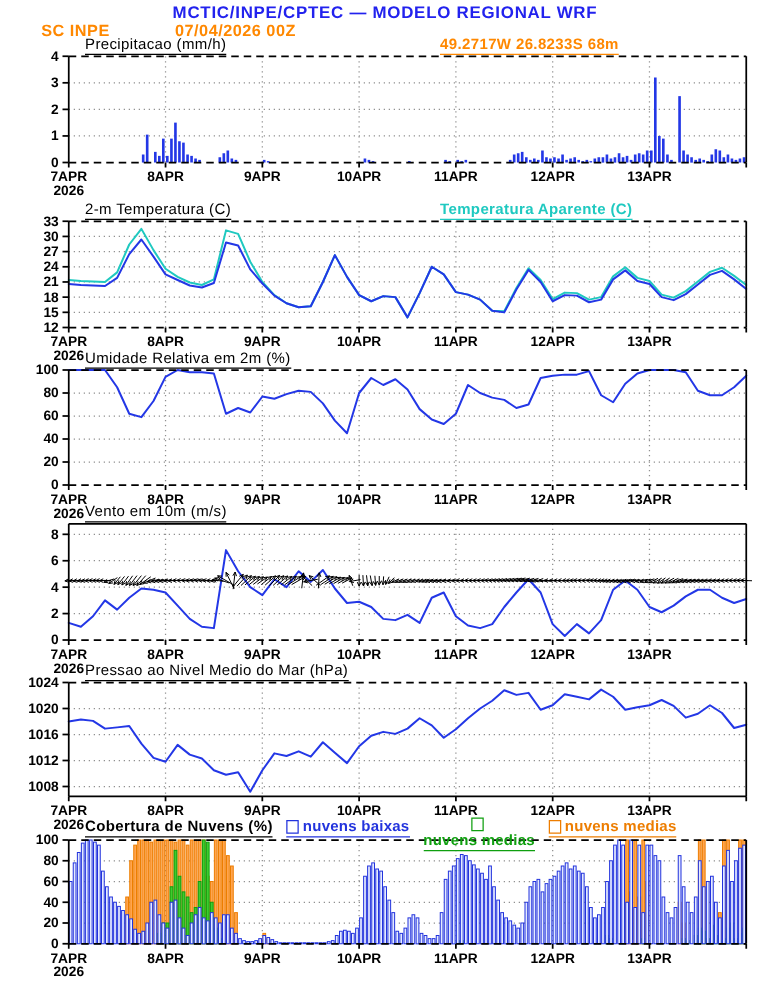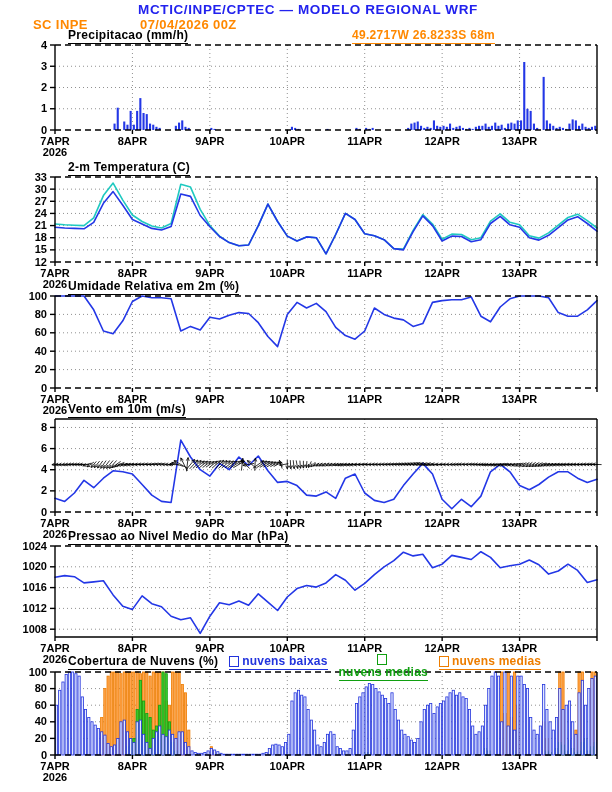--- a/index.html
+++ b/index.html
@@ -3,21 +3,21 @@
 <meta charset="utf-8">
 <style>
   html,body{margin:0;padding:0;background:#fff;}
   .page{position:relative;width:612px;height:792px;background:#fff;overflow:hidden;
         font-family:"Liberation Sans",sans-serif;}
   svg{position:absolute;left:0;top:0;}
   .h1{position:absolute;top:2px;left:0;width:584px;text-align:center;
       font-size:13.5px;font-weight:bold;letter-spacing:.6px;padding-left:16px;}
   .h2a{position:absolute;top:17px;left:33px;font-size:13px;font-weight:bold;letter-spacing:.4px;}
   .h2b{position:absolute;top:17px;left:140px;font-size:13px;font-weight:bold;letter-spacing:.4px;}
-  .ptitle{position:absolute;left:68px;font-size:12px;font-weight:bold;letter-spacing:.3px;
+  .ptitle{position:absolute;left:68px;font-size:12px;font-weight:normal;letter-spacing:.3px;
           color:#000;border-bottom:1.4px solid currentColor;padding-bottom:1px;white-space:nowrap;}
   .annot{position:absolute;left:352px;font-size:12px;font-weight:bold;letter-spacing:.3px;
          border-bottom:1.4px solid currentColor;padding-bottom:1px;white-space:nowrap;}
   .t0{top:28px}.t1{top:160px}.t2{top:279px}.t3{top:402px}.t4{top:529px}
   .a0{top:28px}.a1{top:160px}
   .legendrow{position:absolute;top:654px;left:68px;display:flex;align-items:flex-start;white-space:nowrap;}
   .legendrow .ttl{font-size:12px;font-weight:bold;letter-spacing:.3px;color:#000;
                   border-bottom:1.4px solid #000;padding-bottom:1px;}
   .litem{display:flex;align-items:center;margin-left:11px;font-size:12px;font-weight:bold;
          letter-spacing:.2px;border-bottom:1.4px solid currentColor;padding-bottom:1px;justify-content:space-between;}
@@ -861,20 +861,21 @@
     </svg>
 
   <div class="h1" style="color: rgb(34, 34, 238);">MCTIC/INPE/CPTEC — MODELO REGIONAL WRF</div>
   <div class="h2a" style="color: rgb(255, 136, 0);">SC INPE</div>
   <div class="h2b" style="color: rgb(255, 136, 0);">07/04/2026 00Z</div>
 
   <div class="ptitle t0">Precipitacao (mm/h)</div>
   <div class="annot a0" style="color: rgb(255, 136, 0);">49.2717W 26.8233S 68m</div>
 
   <div class="ptitle t1">2-m Temperatura (C)</div>
+  <div class="annot a1" style="color: rgb(31, 201, 192);">Temperatura Aparente (C)</div>
 
   <div class="ptitle t2">Umidade Relativa em 2m (%)</div>
   <div class="ptitle t3">Vento em 10m (m/s)</div>
   <div class="ptitle t4">Pressao ao Nivel Medio do Mar (hPa)</div>
 
   <div class="legendrow">
     <span class="ttl">Cobertura de Nuvens (%)</span>
     <span class="litem" style="color: rgb(34, 51, 221);">
       <span class="sw"></span>
       <span>nuvens baixas</span>

